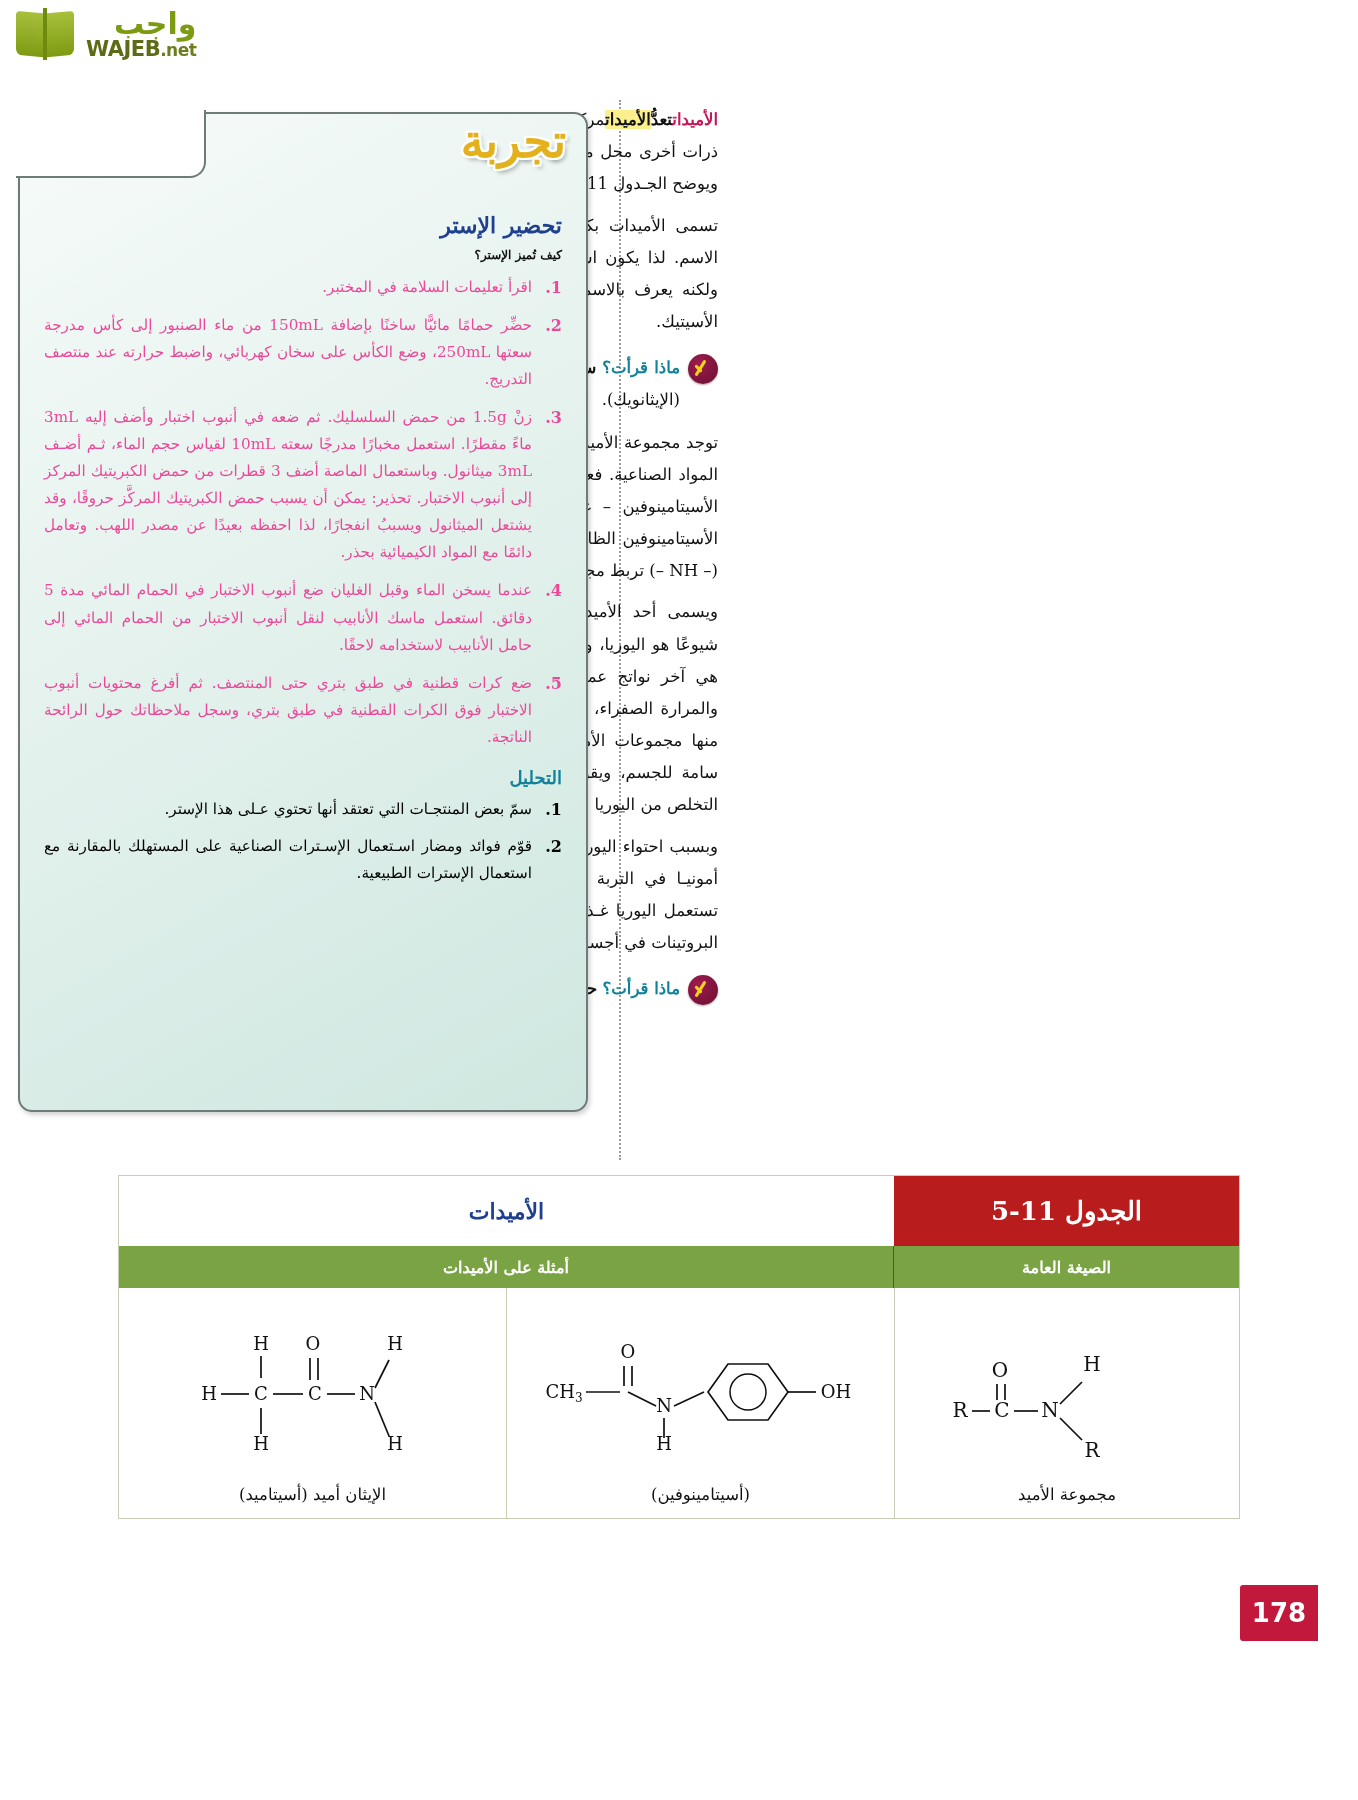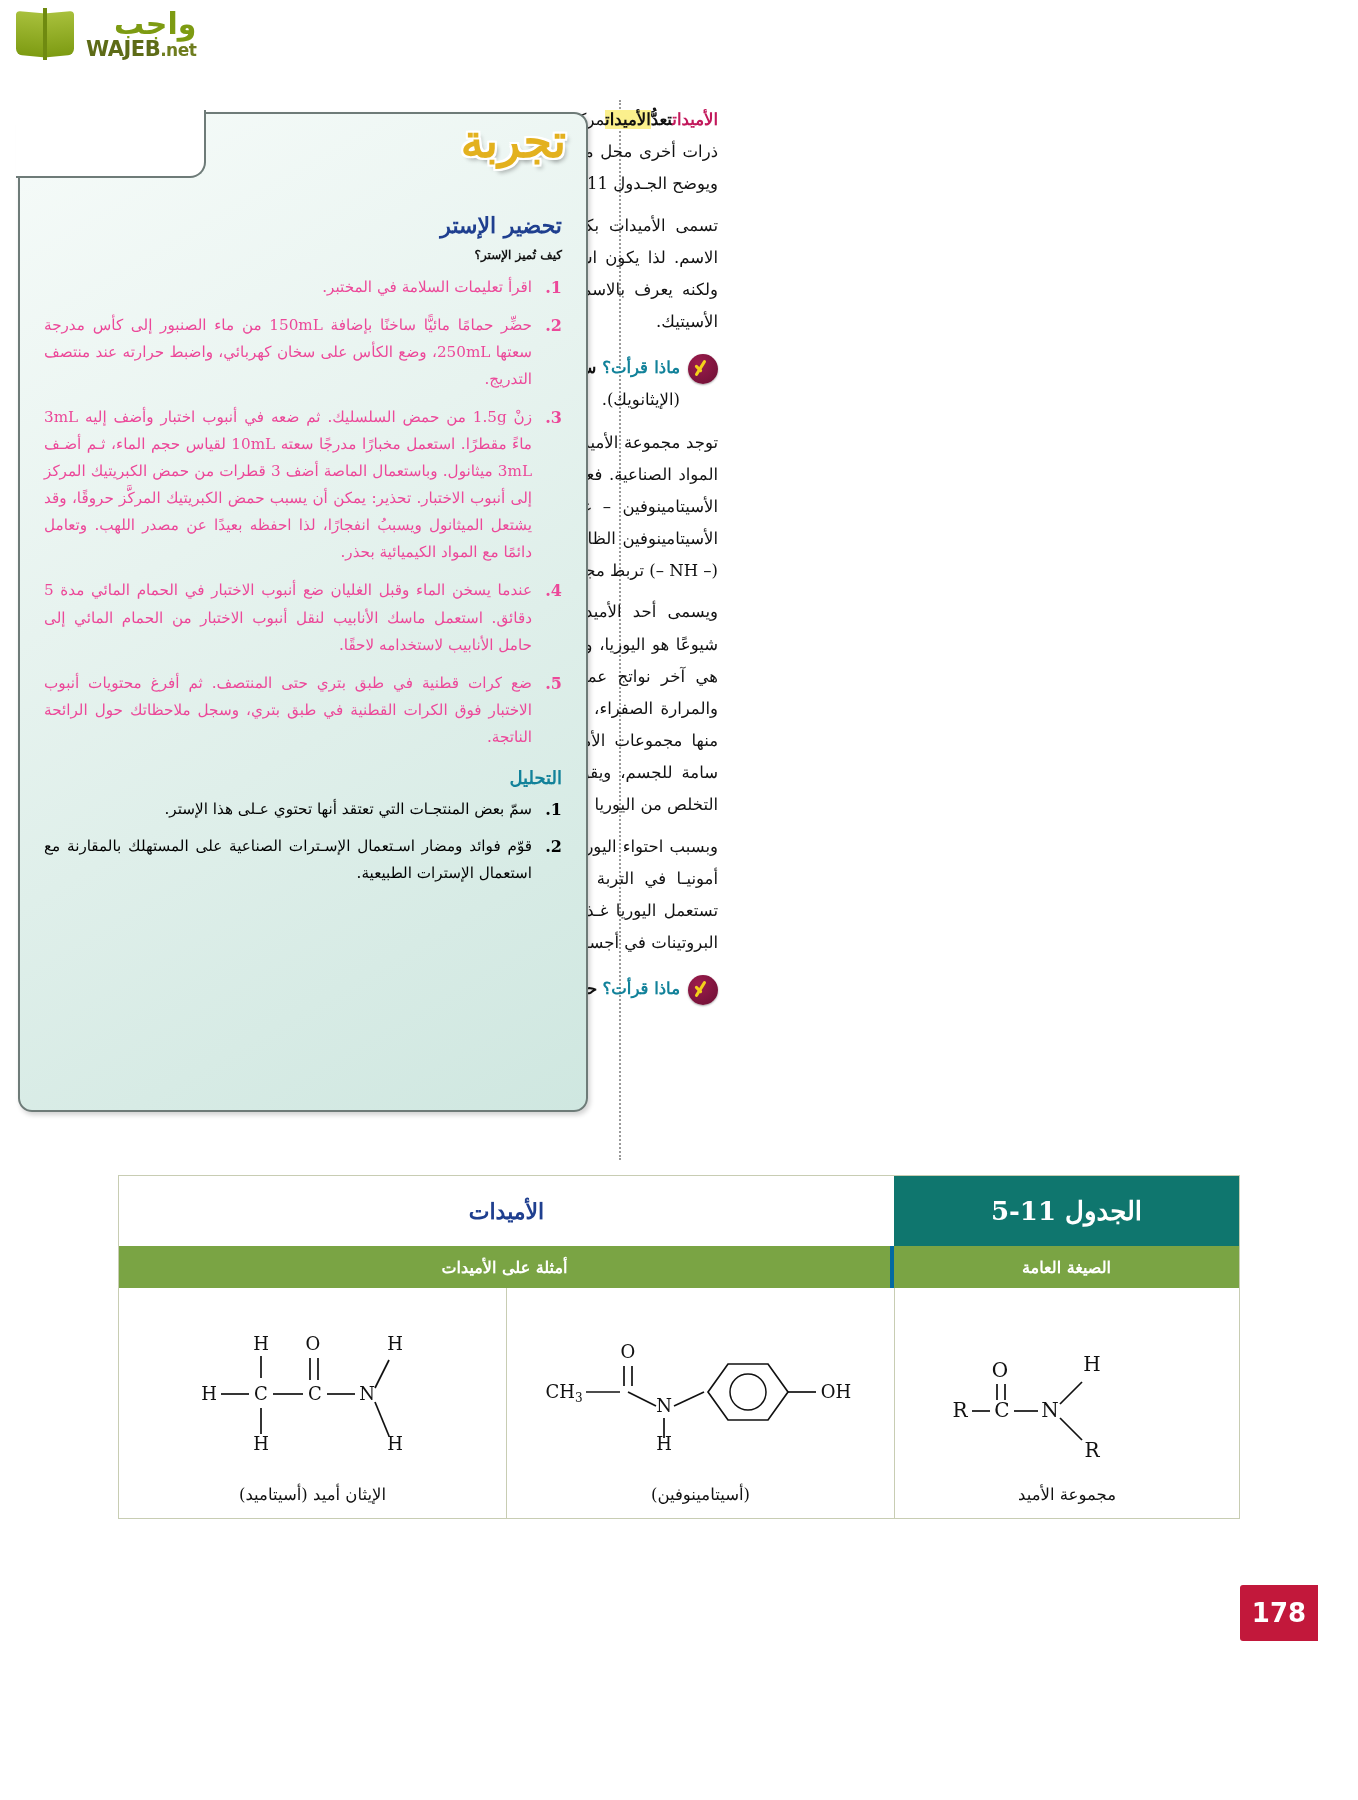--- a/index.html
+++ b/index.html
@@ -117,30 +117,30 @@
   ol.analysis{margin:8px 0 0 0;padding:0;list-style:none;counter-reset:an;}
   ol.analysis > li{counter-increment:an;position:relative;padding-right:30px;margin-bottom:10px;
     font-size:15.2px;line-height:1.8;text-align:justify;
     font-family:"DejaVu Serif","Liberation Serif",serif;}
   ol.analysis > li::before{content:counter(an) ".";position:absolute;right:0;top:0;font-weight:bold;font-size:16px;}
 
   
   .tbl{position:absolute;left:118px;top:1175px;width:1122px;
        border:1px solid #c8cdb3;box-sizing:border-box;direction:rtl;}
   .tbl-row{display:flex;}
-  .tbl-head .c-title{background:#0f766e;color:#fff;font-weight:bold;font-size:26px;
+  .tbl-head .c-title{background:#b91c1c;color:#fff;font-weight:bold;font-size:26px;
     font-family:"DejaVu Serif","Liberation Serif",serif;}
   .tbl-head .c-name{background:#ffffff;color:#1f3f8f;font-weight:bold;font-size:22px;
     font-family:"DejaVu Serif","Liberation Serif",serif;}
   .c-title{flex:0 0 345px;display:flex;align-items:center;justify-content:center;height:70px;}
   .c-name{flex:1;display:flex;align-items:center;justify-content:center;height:70px;}
   .tbl-sub .s1,.tbl-sub .s2{background:#7aa444;color:#fff;font-weight:bold;font-size:16px;
     height:42px;display:flex;align-items:center;justify-content:center;
     font-family:"DejaVu Serif","Liberation Serif",serif;}
-  .tbl-sub .s1{flex:0 0 345px;border-left:4px solid #0369a1;}
+  .tbl-sub .s1{flex:0 0 345px;border-left:1px solid #0369a1;}
   .tbl-sub .s2{flex:1;}
   .tbl-body{display:flex;background:#fff;}
   .cell{display:flex;flex-direction:column;align-items:center;justify-content:flex-start;
     padding:18px 8px 14px 8px;box-sizing:border-box;min-height:230px;}
   .cell.c1{flex:0 0 345px;border-left:1px solid #c8cdb3;}
   .cell.c2{flex:1;border-left:1px solid #c8cdb3;}
   .cell.c3{flex:1;}
   .caption{margin-top:auto;font-size:16.5px;color:#111;
     font-family:"DejaVu Serif","Liberation Serif",serif;padding-top:14px;}
   .struct{flex:1;display:flex;align-items:center;justify-content:center;}

